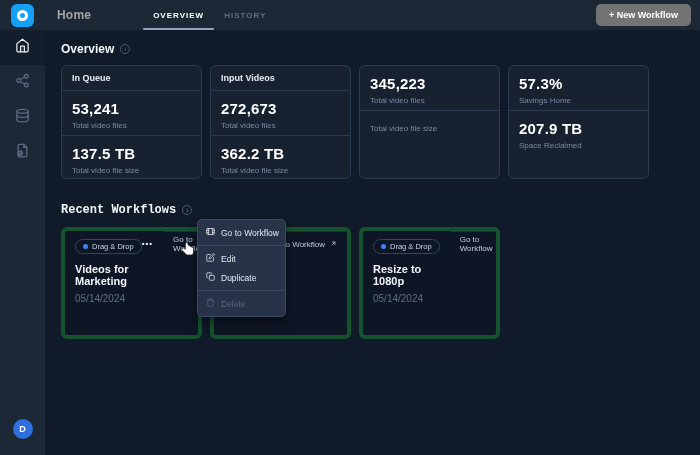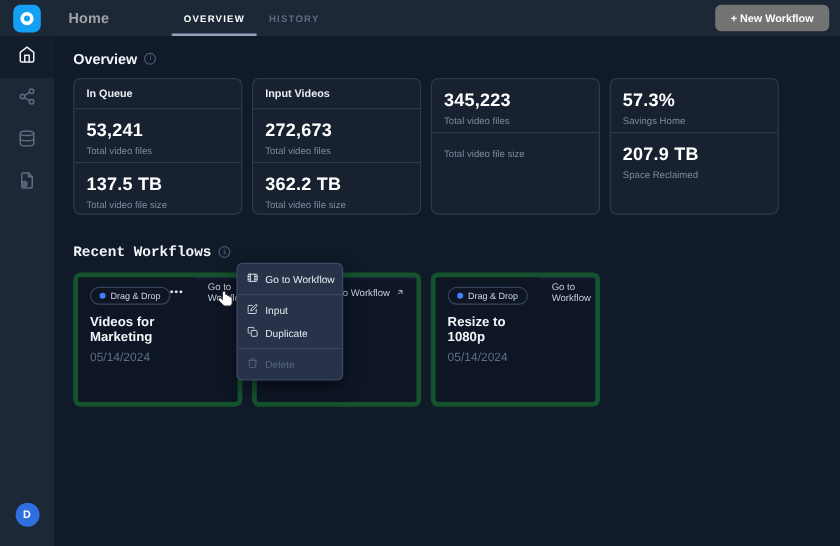--- a/index.html
+++ b/index.html
@@ -244,21 +244,21 @@
                 <path d="M7 4v16M17 4v16M2 9h5M2 15h5M17 9h5M17 15h5"></path>
               </svg></span>
           <span>Go to Workflow</span>
         </div>
         <div class="menu-sep"></div>
         <div class="menu-item">
           <span><svg viewBox="0 0 24 24" width="9" height="9" fill="none" stroke="currentColor" stroke-width="2" stroke-linecap="round" stroke-linejoin="round">
                 <path d="M11 4H4a2 2 0 0 0-2 2v14a2 2 0 0 0 2 2h14a2 2 0 0 0 2-2v-7"></path>
                 <path d="M18.5 2.5a2.12 2.12 0 0 1 3 3L12 15l-4 1 1-4z"></path>
               </svg></span>
-          <span>Input</span>
+          <span>Edit</span>
         </div>
         <div class="menu-item">
           <span><svg viewBox="0 0 24 24" width="9" height="9" fill="none" stroke="currentColor" stroke-width="2" stroke-linecap="round" stroke-linejoin="round">
                 <rect x="9" y="9" width="13" height="13" rx="2"></rect>
                 <path d="M5 15H4a2 2 0 0 1-2-2V4a2 2 0 0 1 2-2h9a2 2 0 0 1 2 2v1"></path>
               </svg></span>
           <span>Duplicate</span>
         </div>
         <div class="menu-sep"></div>
         <div class="menu-item disabled">

